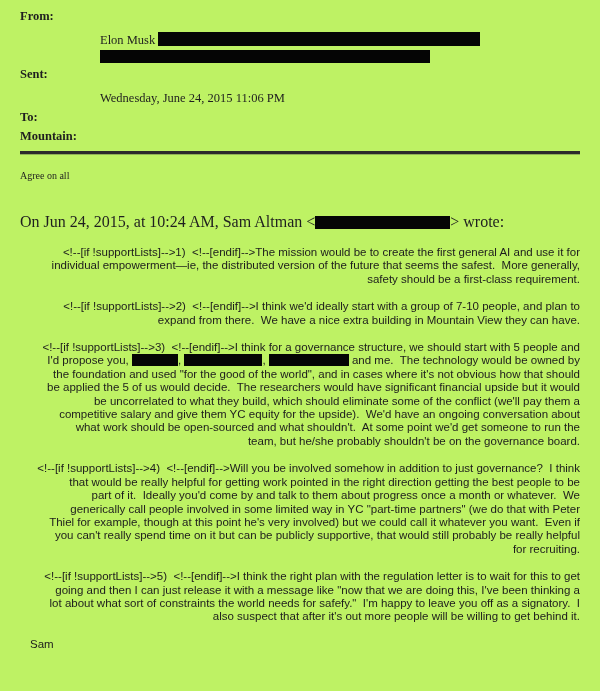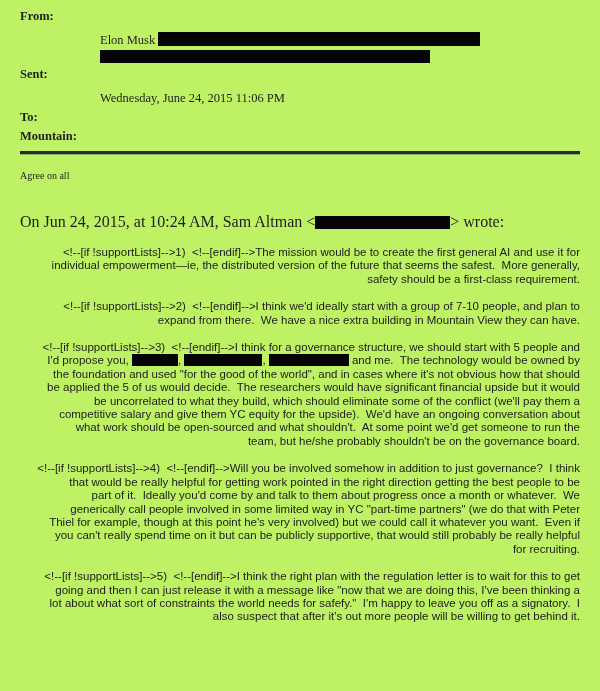--- a/index.html
+++ b/index.html
@@ -108,16 +108,17 @@
     <p>&lt;!--[if !supportLists]--&gt;1)  &lt;!--[endif]--&gt;The mission would be to create the first general AI and use it for individual empowerment—ie, the distributed version of the future that seems the safest.  More generally, safety should be a first-class requirement.</p>
 
     <p>&lt;!--[if !supportLists]--&gt;2)  &lt;!--[endif]--&gt;I think we'd ideally start with a group of 7-10 people, and plan to expand from there.  We have a nice extra building in Mountain View they can have.</p>
 
     <p><span>&lt;!--[if !supportLists]--&gt;3)  &lt;!--[endif]--&gt;I think for a governance structure, we should start with 5 people and I'd propose you, </span><span class="redact inline-a"></span><span>, </span><span class="redact inline-b"></span><span>, </span><span class="redact inline-c"></span><span> and me.  The technology would be owned by the foundation and used "for the good of the world", and in cases where it's not obvious how that should be applied the 5 of us would decide.  The researchers would have significant financial upside but it would be uncorrelated to what they build, which should eliminate some of the conflict (we'll pay them a competitive salary and give them YC equity for the upside).  We'd have an ongoing conversation about what work should be open-sourced and what shouldn't.  At some point we'd get someone to run the team, but he/she probably shouldn't be on the governance board.</span></p>
 
     <p>&lt;!--[if !supportLists]--&gt;4)  &lt;!--[endif]--&gt;Will you be involved somehow in addition to just governance?  I think that would be really helpful for getting work pointed in the right direction getting the best people to be part of it.  Ideally you'd come by and talk to them about progress once a month or whatever.  We generically call people involved in some limited way in YC "part-time partners" (we do that with Peter Thiel for example, though at this point he's very involved) but we could call it whatever you want.  Even if you can't really spend time on it but can be publicly supportive, that would still probably be really helpful for recruiting.</p>
 
     <p>&lt;!--[if !supportLists]--&gt;5)  &lt;!--[endif]--&gt;I think the right plan with the regulation letter is to wait for this to get going and then I can just release it with a message like "now that we are doing this, I've been thinking a lot about what sort of constraints the world needs for safefy."  I'm happy to leave you off as a signatory.  I also suspect that after it's out more people will be willing to get behind it.</p>
 
+    <div class="signature">Sam</div>
 
   </div>
 
 </div>
 
 </body></html>

